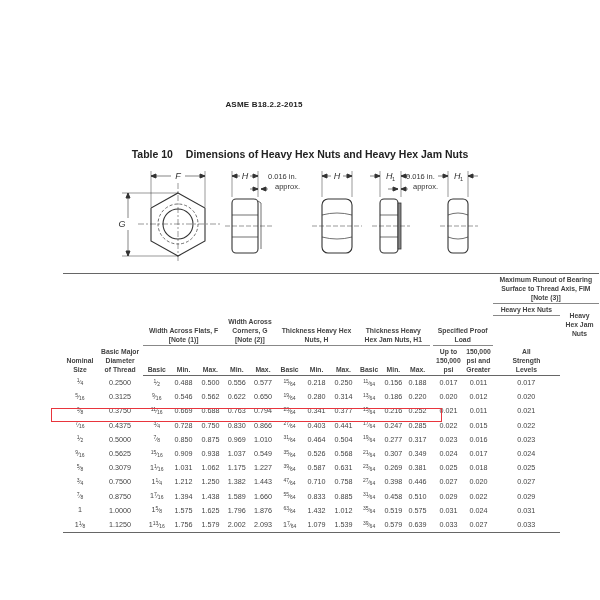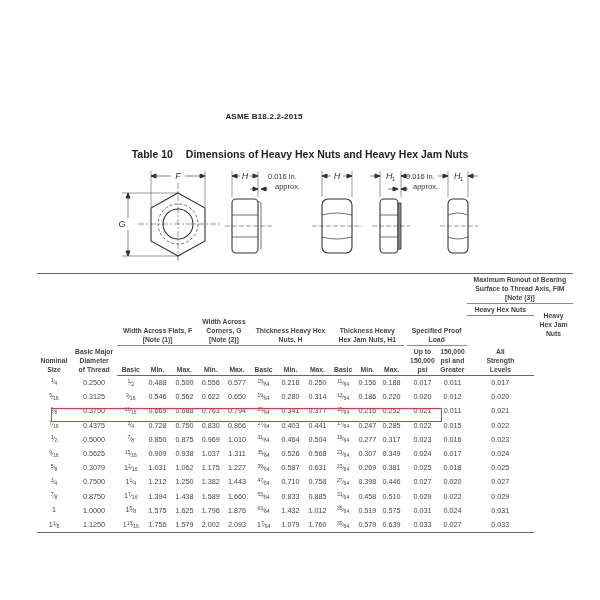--- a/index.html
+++ b/index.html
@@ -1,26 +1,26 @@
 <!DOCTYPE html>
 <html><head>
 <meta charset="utf-8">
 <style>
   html, body { margin: 0; padding: 0; background: #ffffff; }
   body { width: 600px; height: 600px; position: relative; overflow: hidden;
          font-family: "Liberation Sans", "DejaVu Sans", sans-serif; color: #333; }
   .doc-header { position: absolute; top: 100px; left: 0; width: 528px; text-align: center;
-                font-size: 8px; font-weight: bold; letter-spacing: 0.2px; color: #222; margin-top: 12px; }
+                font-size: 8px; font-weight: bold; letter-spacing: 0.2px; color: #222; }
   .table-title { position: absolute; top: 148px; left: 0; width: 600px; text-align: center;
                  font-size: 10.5px; font-weight: bold; color: #222; }
   .table-title .num { margin-right: 10px; }
   .figure { position: absolute; top: 163px; left: 100px; width: 420px; height: 105px; }
   .figure svg { width: 100%; height: 100%; }
 
-  .data-table { position: absolute; top: 273px; left: 37px; width: 536px;
+  .data-table { position: absolute; top: 273px; left: 63px; width: 536px;
                 border-collapse: collapse; font-size: 7.2px; color: #444; }
   .data-table th { font-weight: bold; color: #444; padding: 1px 2px; text-align: center;
                    vertical-align: bottom; line-height: 9px; font-size: 6.8px; }
   .data-table td { text-align: center; padding: 0 2px; height: 11.2px; line-height: 11.2px; white-space: nowrap; }
   .top-rule { border-top: 1.4px solid #666; }
   .bottom-rule th { border-bottom: 1.4px solid #666; }
   .grp-under { border-bottom: 1px solid #888 !important; }
   .gap { width: 3px; padding: 0 !important; }
   .tbody-end td { border-bottom: 1.6px solid #666; }
   .frac { font-size: 6px; }
@@ -318,21 +318,21 @@
         <td>0.016</td>
         <td>0.023</td>
       </tr>
       <tr>
         <td class="frac"><sup>9</sup>⁄<sub>16</sub></td>
         <td>0.5625</td>
         <td class="frac"><sup>15</sup>⁄<sub>16</sub></td>
         <td>0.909</td>
         <td>0.938</td>
         <td>1.037</td>
-        <td>1.311</td>
+        <td>0.549</td>
         <td class="frac"><sup>35</sup>⁄<sub>64</sub></td>
         <td>0.526</td>
         <td>0.568</td>
         <td class="frac"><sup>21</sup>⁄<sub>64</sub></td>
         <td>0.307</td>
         <td>0.349</td>
         <td class="gap"></td>
         <td>0.024</td>
         <td>0.017</td>
         <td>0.024</td>
@@ -416,21 +416,21 @@
       <tr class="tbody-end">
         <td class="frac"><span style="font-size: 7.2px;">1</span><sup>1</sup>⁄<sub>8</sub></td>
         <td>1.1250</td>
         <td class="frac"><span style="font-size: 7.2px;">1</span><sup>13</sup>⁄<sub>16</sub></td>
         <td>1.756</td>
         <td>1.579</td>
         <td>2.002</td>
         <td>2.093</td>
         <td class="frac"><span style="font-size: 7.2px;">1</span><sup>7</sup>⁄<sub>64</sub></td>
         <td>1.079</td>
-        <td>1.760</td>
+        <td>1.539</td>
         <td class="frac"><sup>39</sup>⁄<sub>64</sub></td>
         <td>0.579</td>
         <td>0.639</td>
         <td class="gap"></td>
         <td>0.033</td>
         <td>0.027</td>
         <td>0.033</td>
       </tr>
     </tbody>
 </table>

